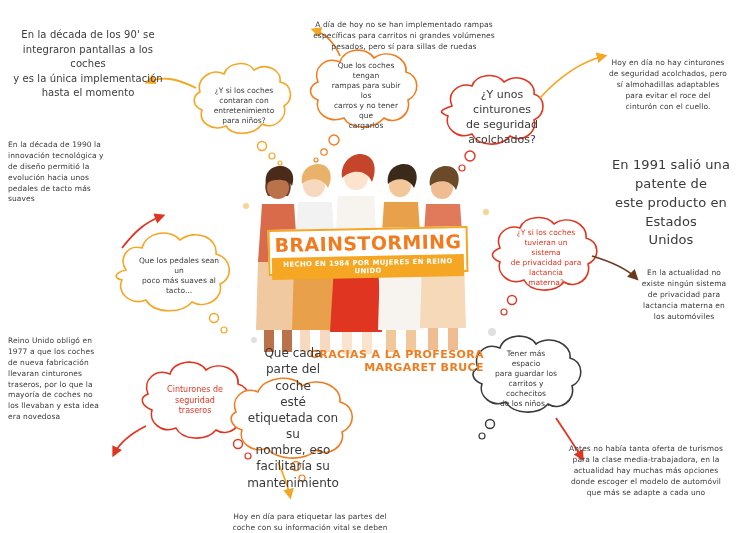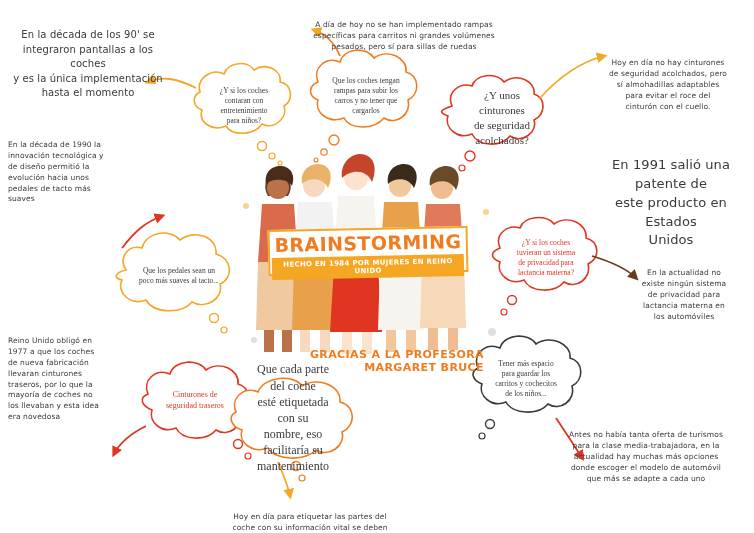--- a/index.html
+++ b/index.html
@@ -32,21 +32,20 @@
   .bubble {
     position: absolute;
     display: flex;
     align-items: center;
     justify-content: center;
     text-align: center;
     line-height: 1.35;
     white-space: pre-line;
     box-sizing: border-box;
     padding: 6px 10px;
-    font-family: Liberation Serif, serif;
   }
   .banner {
     position: absolute;
     left: 268px;
     top: 228px;
     width: 200px;
     height: 46px;
     background: #ffffff;
     border: 2px solid #f5a623;
     box-sizing: border-box;
@@ -319,17 +318,17 @@
 llevaran cinturones
 traseros, por lo que la
 mayoría de coches no
 los llevaban y esta idea
 era novedosa</div>
 
 <div class="note" style="left:192px; top:472px; width:236px; font-size:7.5px;margin-top:40px;">Hoy en día para etiquetar las partes del
 coche con su información vital se deben
 encargar las etiquetas a empresas privadas</div>
 
-<div class="note" style="left:544px; top:430px; width:204px; font-size:7.5px;">Antes no había tanta oferta de turismos
+<div class="note" style="left:544px; top:444px; width:204px; font-size:7.5px;">Antes no había tanta oferta de turismos
 para la clase media-trabajadora, en la
 actualidad hay muchas más opciones
 donde escoger el modelo de automóvil
 que más se adapte a cada uno</div>
 
 </body></html>

